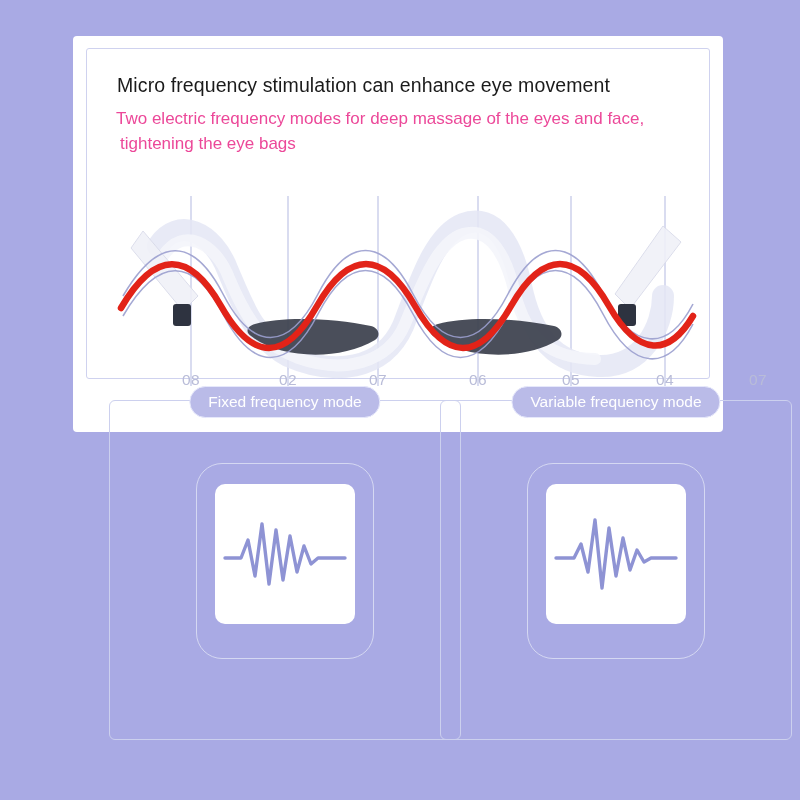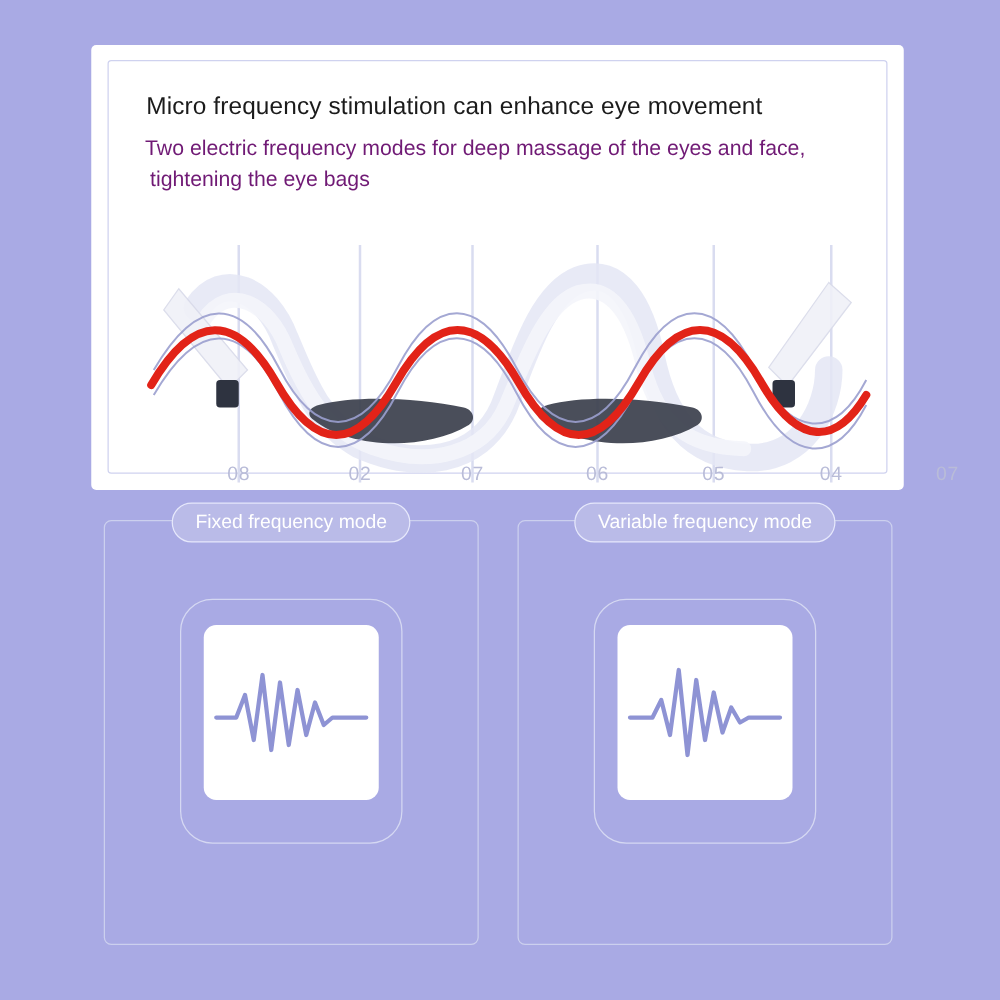--- a/index.html
+++ b/index.html
@@ -12,21 +12,21 @@
   .page {
     position: relative;
     width: 800px; height: 800px;
     background: #a9aae4;
   }
 
   
   .top-card {
     position: absolute;
     left: 73px; top: 36px;
-    width: 650px; height: 356px;
+    width: 650px; height: 396px;
     background: #ffffff;
     border-radius: 4px;
   }
   .top-card-inner {
     position: absolute;
     left: 13px; top: 12px;
     width: 624px; height: 331px;
     border: 1px solid #cfd2ef;
     border-radius: 3px;
   }
@@ -37,21 +37,21 @@
     color: #1b1b1b;
     letter-spacing: .1px;
     white-space: nowrap;
   }
   .subline {
     position: absolute;
     left: 43px; top: 70px;
     width: 590px;
     font-size: 17px;
     line-height: 25px;
-    color: #701a75;
+    color: #ec4899;
   }
   .subline span.l2 { display: block; padding-left: 4px; }
 
   
   .chart {
     position: absolute;
     left: 30px; top: 140px;
     width: 600px; height: 225px;
   }
   .chart svg { display: block; }
@@ -66,24 +66,25 @@
     top: 0;
     font-size: 15.5px;
     color: #b9bcd8;
     transform: translateX(-50%);
     letter-spacing: .5px;
   }
 
   
   .panel {
     position: absolute;
-    top: 416px;
-    width: 300px; height: 340px;
+    top: 400px;
+    width: 352px; height: 340px;
     border: 1.6px solid #ccd0ee;
     border-radius: 6px;
+    margin-left: 26px;
   }
   .panel.left  { left: 83px; }
   .panel.right { left: 414px; }
 
   .panel-tag {
     position: absolute;
     top: -15px;
     left: 50%;
     transform: translateX(-50%);
     background: #babbe8;

